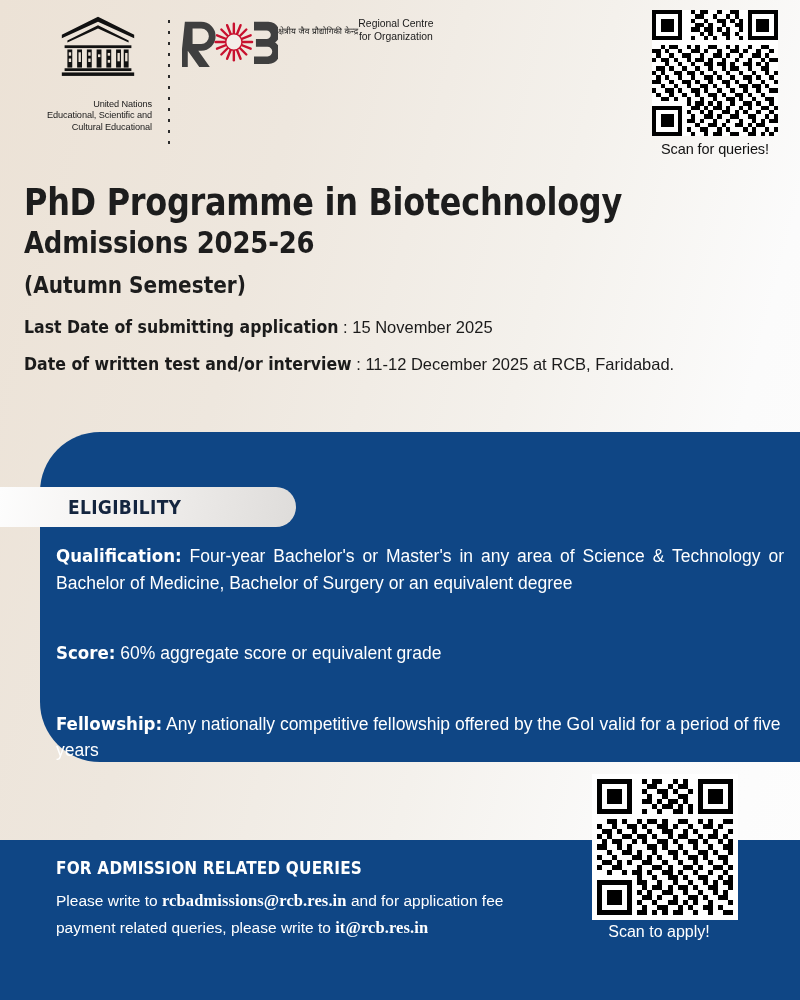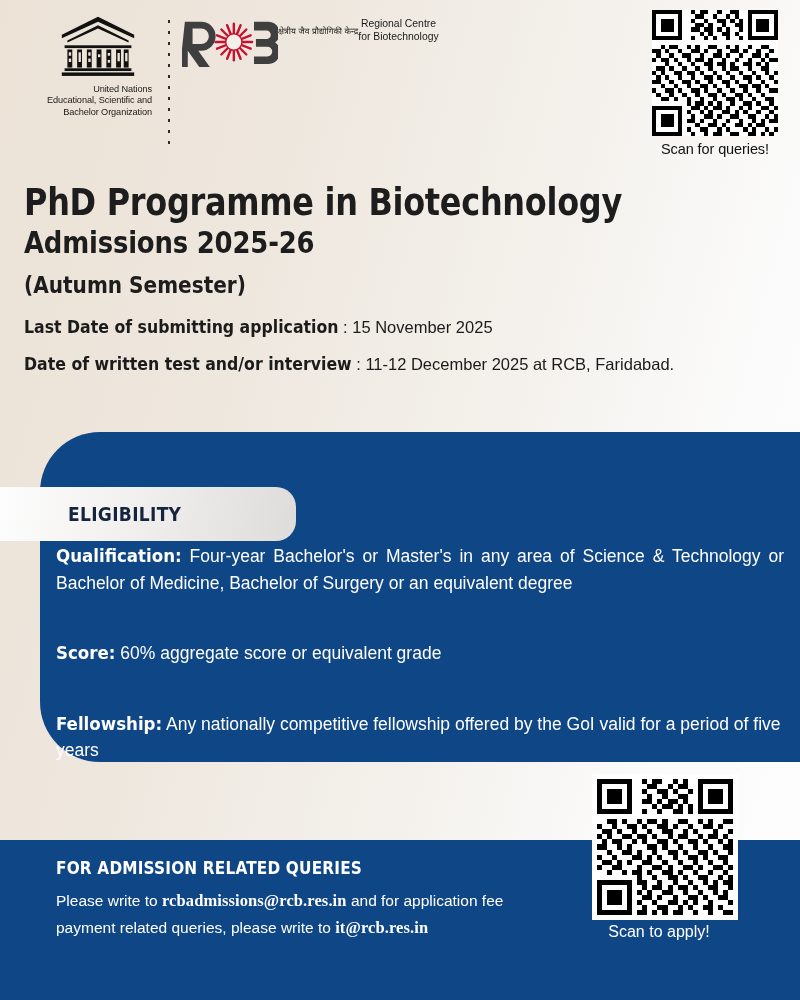--- a/index.html
+++ b/index.html
@@ -27,20 +27,21 @@
     left: 44px;
     top: 14px;
     display: flex;
     align-items: flex-start;
   }
   .unesco-block {
     width: 108px;
     display: flex;
     flex-direction: column;
     align-items: center;
+    gap: 15px;
   }
   .unesco-mark {
     width: 86px;
     height: 64px;
     display: block;
   }
   .unesco-text {
     margin-top: 6px;
     font-size: 9.2px;
     line-height: 11.4px;
@@ -175,21 +176,21 @@
     width: 760px;
     height: 330px;
     background: #0f4685;
     border-radius: 60px 0 0 60px;
   }
   .elig-tab {
     position: absolute;
     left: 0;
     top: 487px;
     width: 296px;
-    height: 54px;
+    height: 40px;
     border-radius: 0 20px 20px 0;
     background: linear-gradient(100deg, #fdfdfd 0%, #f2f0ee 45%, #dedcda 100%);
     display: flex;
     align-items: center;
   }
   .elig-tab .tab-label {
     margin-left: 68px;
     font-family: "Liberation Sans Narrow", "DejaVu Sans Condensed", "Liberation Sans", sans-serif;
     font-size: 19px;
     font-weight: bold;
@@ -304,21 +305,21 @@
           <rect x="60" y="58" width="3.4" height="4"></rect>
           <rect x="74" y="56" width="3.4" height="4"></rect>
           <rect x="74" y="66" width="3.4" height="4"></rect>
           <rect x="88" y="56" width="3.4" height="12"></rect>
           <rect x="99" y="56" width="3.4" height="12"></rect>
         </g>
       </svg>
       <div class="unesco-text">
         <div>United Nations</div>
         <div>Educational, Scientific and</div>
-        <div>Bachelor Organization</div>
+        <div>Cultural Educational</div>
       </div>
     </div>
 
     <div class="dotted-sep"></div>
 
     <div class="rcb-block">
       <svg class="rcb-mark" viewBox="0 0 200 108">
         <g fill="#3f3f3f">
           <path d="M6 12 h34 a30 30 0 0 1 0 60 h-6 l24 34 h-22 l-24 -34 v34 h-16 z M22 26 v32 h18 a16 16 0 0 0 0 -32 z"></path>
           <path d="M150 12 h30 a24 24 0 0 1 14 43 a25 25 0 0 1 -14 45 h-30 v-16 h28 a10 10 0 0 0 0 -20 h-24 v-16 h22 a9 9 0 0 0 0 -18 h-26 z"></path>
@@ -340,21 +341,21 @@
           <line x1="108" y1="54" x2="73" y2="40"></line>
           <line x1="108" y1="54" x2="82" y2="28"></line>
           <line x1="108" y1="54" x2="94" y2="19"></line>
         </g>
         <circle cx="108" cy="54" r="17" fill="#f3efe9"></circle>
         <circle cx="108" cy="54" r="17" fill="none" stroke="#c8102e" stroke-width="3"></circle>
       </svg>
       <div class="rcb-hindi">क्षेत्रीय जैव प्रौद्योगिकी केन्द्र</div>
       <div class="rcb-text">
         <div>Regional Centre</div>
-        <div>for Biotechnology</div>
+        <div>for Organization</div>
       </div>
     </div>
   </div>
 
   <div class="qr-top">
     <svg class="qr-img" viewBox="0 0 29 29" shape-rendering="crispEdges">
       <rect width="29" height="29" fill="#ffffff"></rect>
       <g fill="#000000">
         <rect x="0" y="0" width="7" height="1"></rect>
           <rect x="0" y="6" width="7" height="1"></rect>

